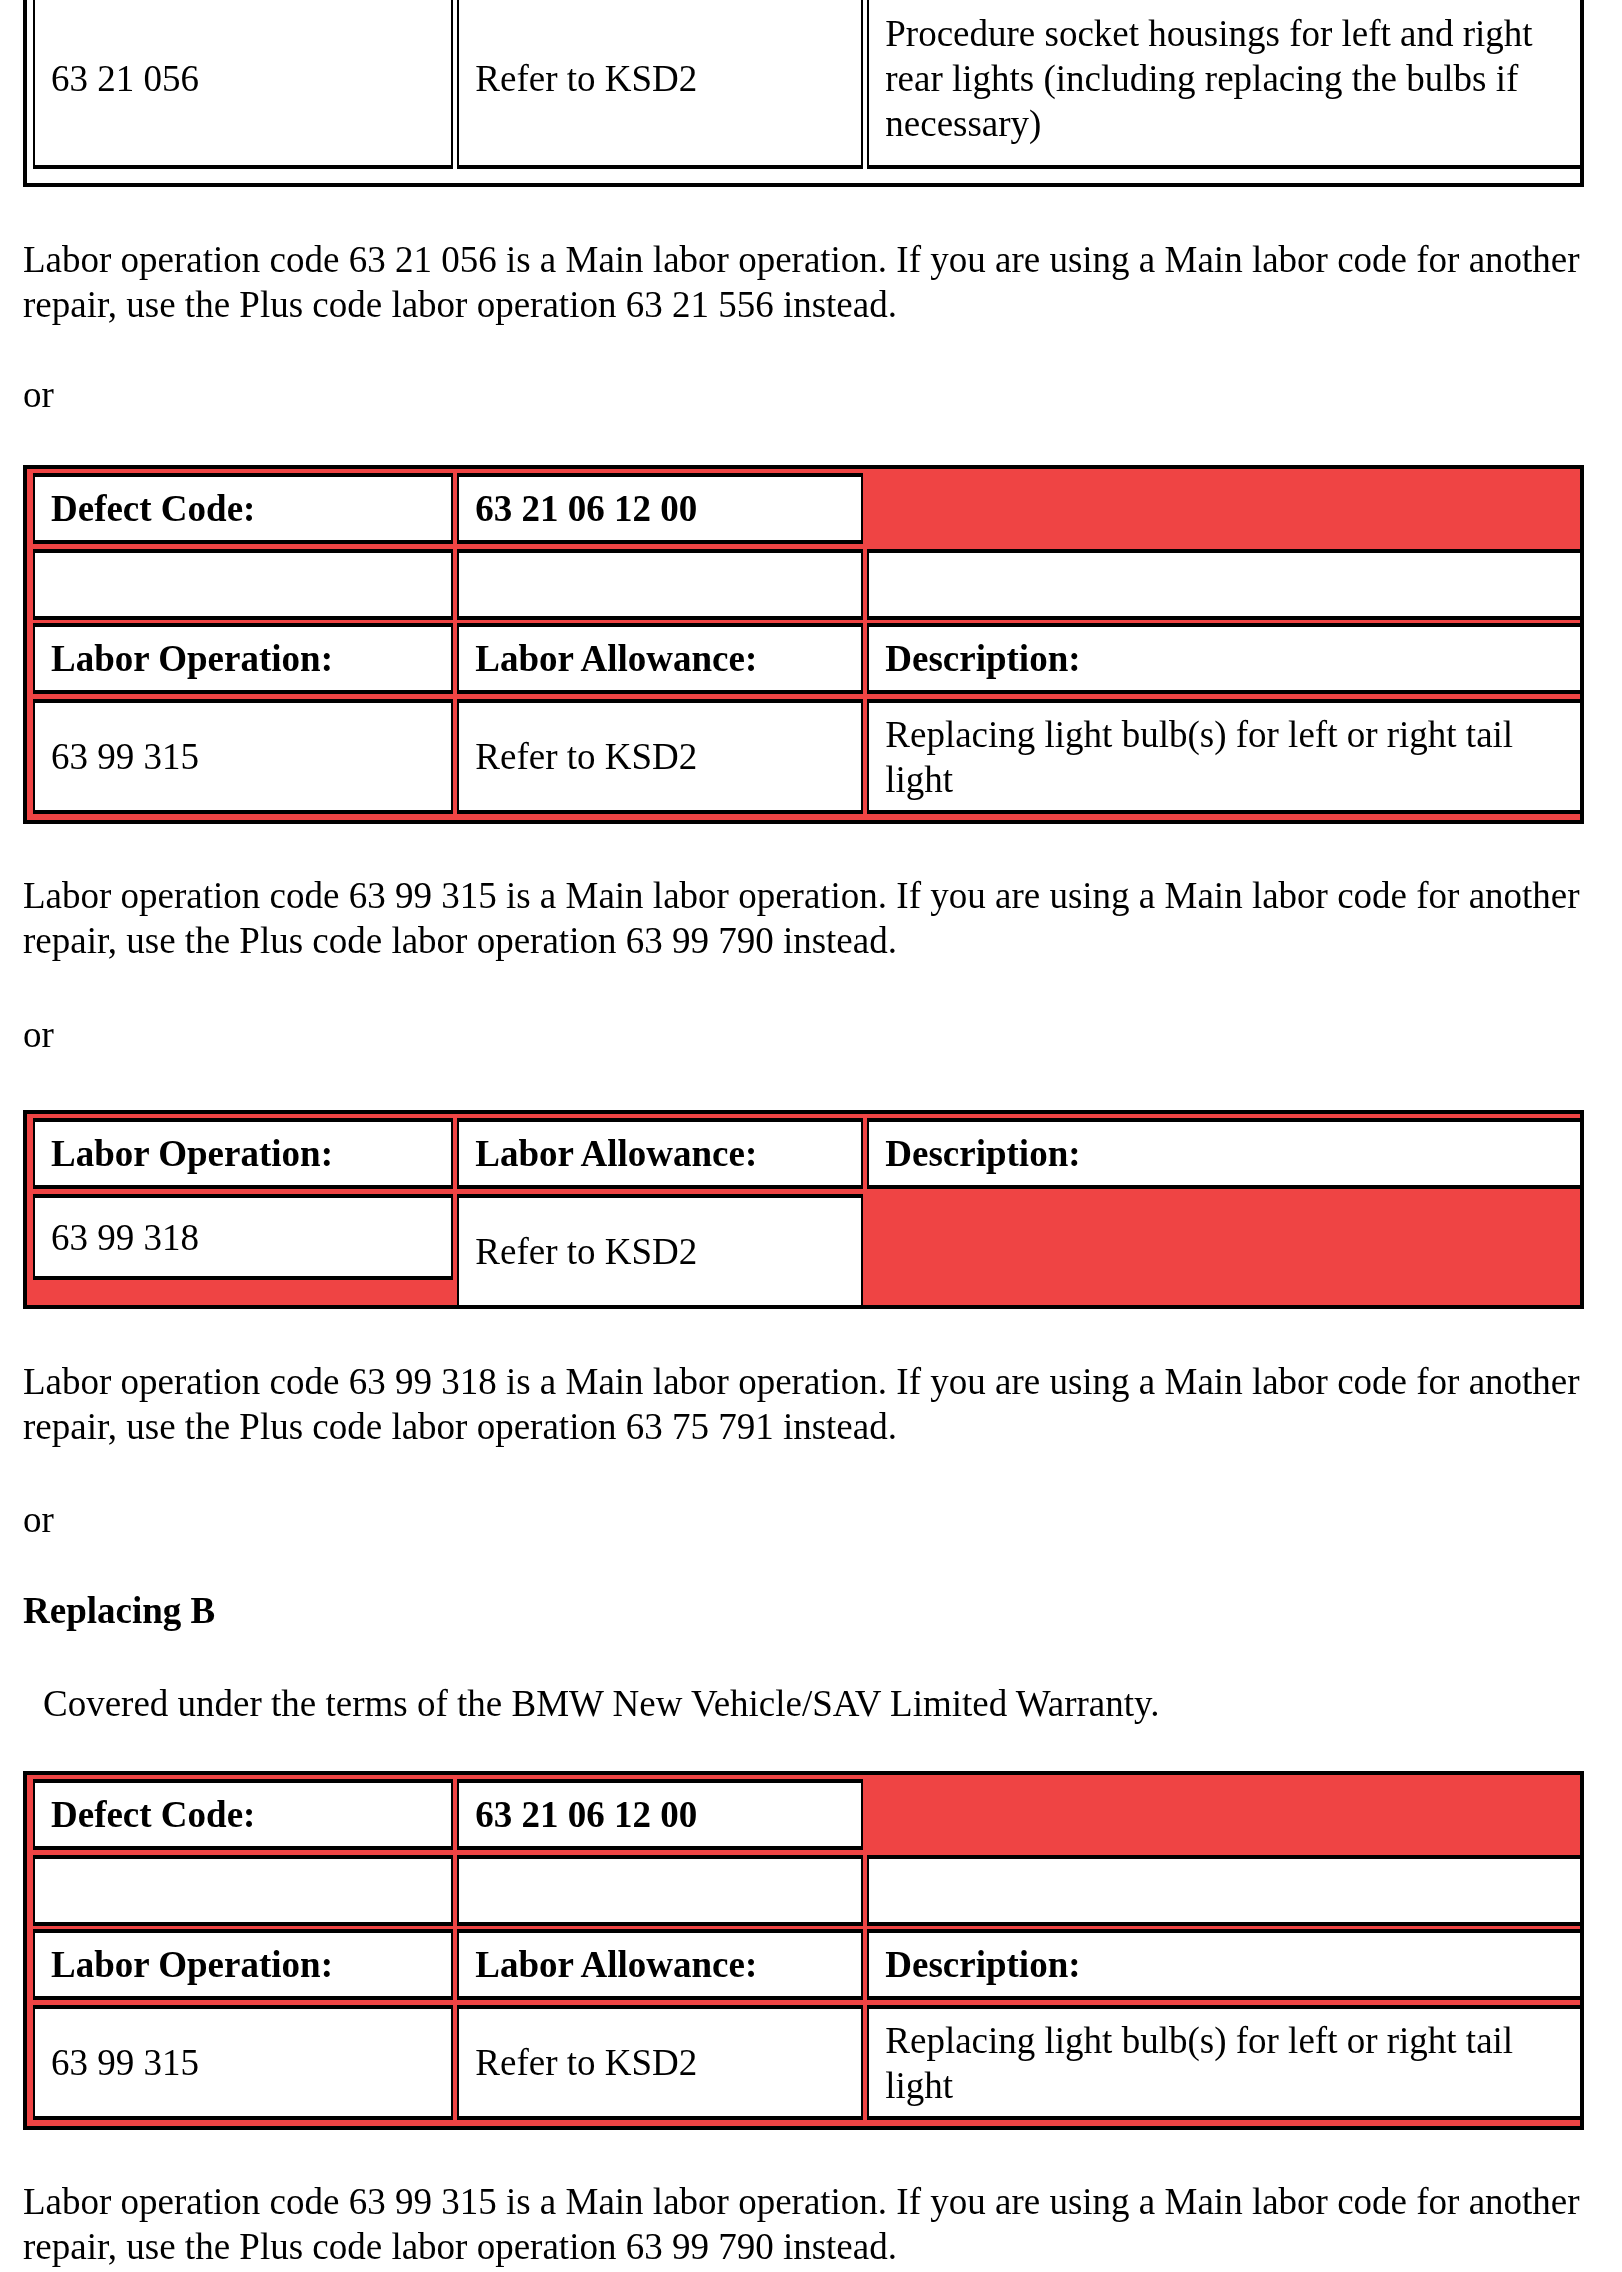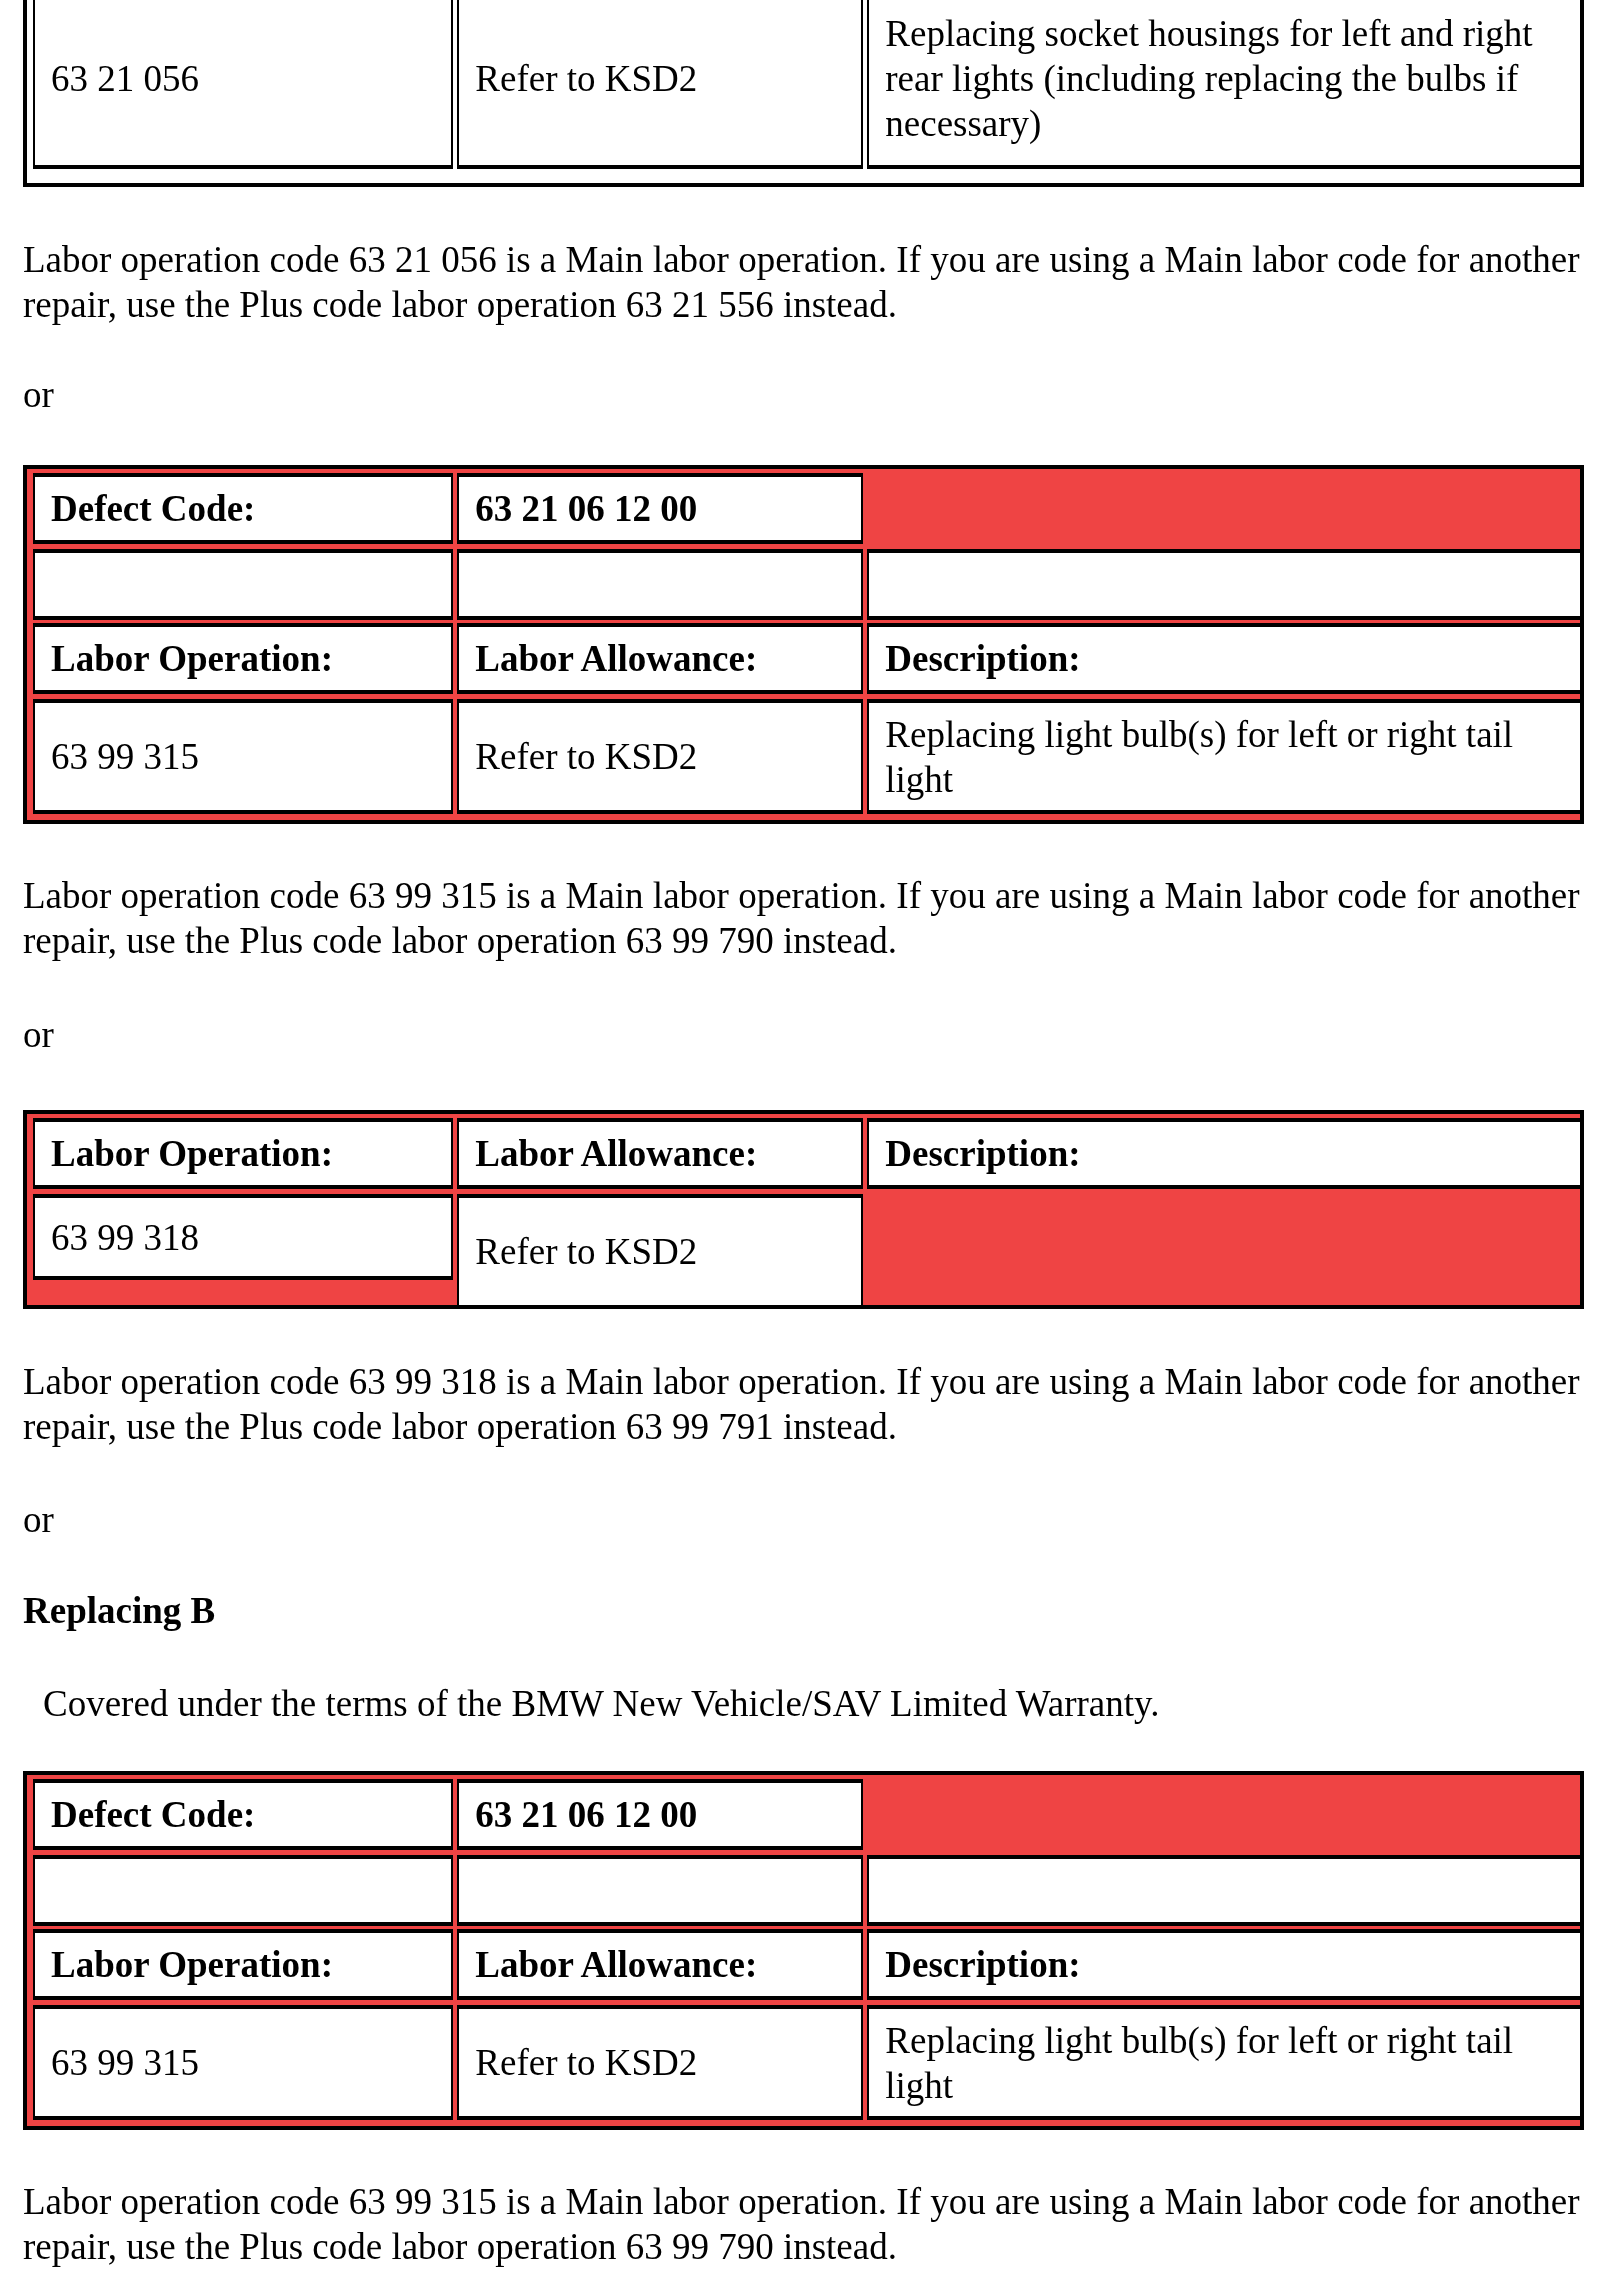--- a/index.html
+++ b/index.html
@@ -64,21 +64,21 @@
 
   <div class="top-frame-edge">
     <div class="row" style="top:0;">
       <div class="cell c1" style="top:-8.1px;height:177px;border-top:none;">
         <span>63 21 056</span>
       </div>
       <div class="cell c2" style="top:-8.1px;height:177px;border-top:none;">
         <span>Refer to KSD2</span>
       </div>
       <div class="cell c3" style="top:-8.1px;height:177px;border-top:none;">
-        <span>Replacing socket housings for left and right rear lights (including replacing the bulbs if necessary)</span>
+        <span>Procedure socket housings for left and right rear lights (including replacing the bulbs if necessary)</span>
       </div>
     </div>
   </div>
 
   <p class="para" style="top:237px;font-family:Liberation Serif, serif;">Labor operation code 63 21 056 is a Main labor operation. If you are using a Main labor code for another repair, use the Plus code labor operation 63 21 556 instead.</p>
   <p class="para" style="top:372px;">or</p>
 
   <div class="bt" style="top:465px;height:359px;">
     <div class="cell c1 b" style="top:4.1px;height:71px;">
         <span>Defect Code:</span>
@@ -123,21 +123,21 @@
         <span>Description:</span>
       </div>
     <div class="cell c1" style="top:80px;height:86px;">
         <span>63 99 318</span>
       </div>
     <div class="cell c2" style="top:80px;height:115px;">
         <span>Refer to KSD2</span>
       </div>
   </div>
 
-  <p class="para" style="top:1359px;">Labor operation code 63 99 318 is a Main labor operation. If you are using a Main labor code for another repair, use the Plus code labor operation 63 99 791 instead.</p>
+  <p class="para" style="top:1359px;">Labor operation code 63 99 318 is a Main labor operation. If you are using a Main labor code for another repair, use the Plus code labor operation 63 75 791 instead.</p>
   <p class="para" style="top:1497px;">or</p>
   <p class="para b" style="top:1588px;">Replacing B</p>
   <p class="para" style="top:1681px;margin-left:20px;">Covered under the terms of the BMW New Vehicle/SAV Limited Warranty.</p>
 
   <div class="bt" style="top:1771px;height:359px;">
     <div class="cell c1 b" style="top:4.1px;height:71px;">
         <span>Defect Code:</span>
       </div>
     <div class="cell c2 b" style="top:4.1px;height:71px;">
         <span>63 21 06 12 00</span>

